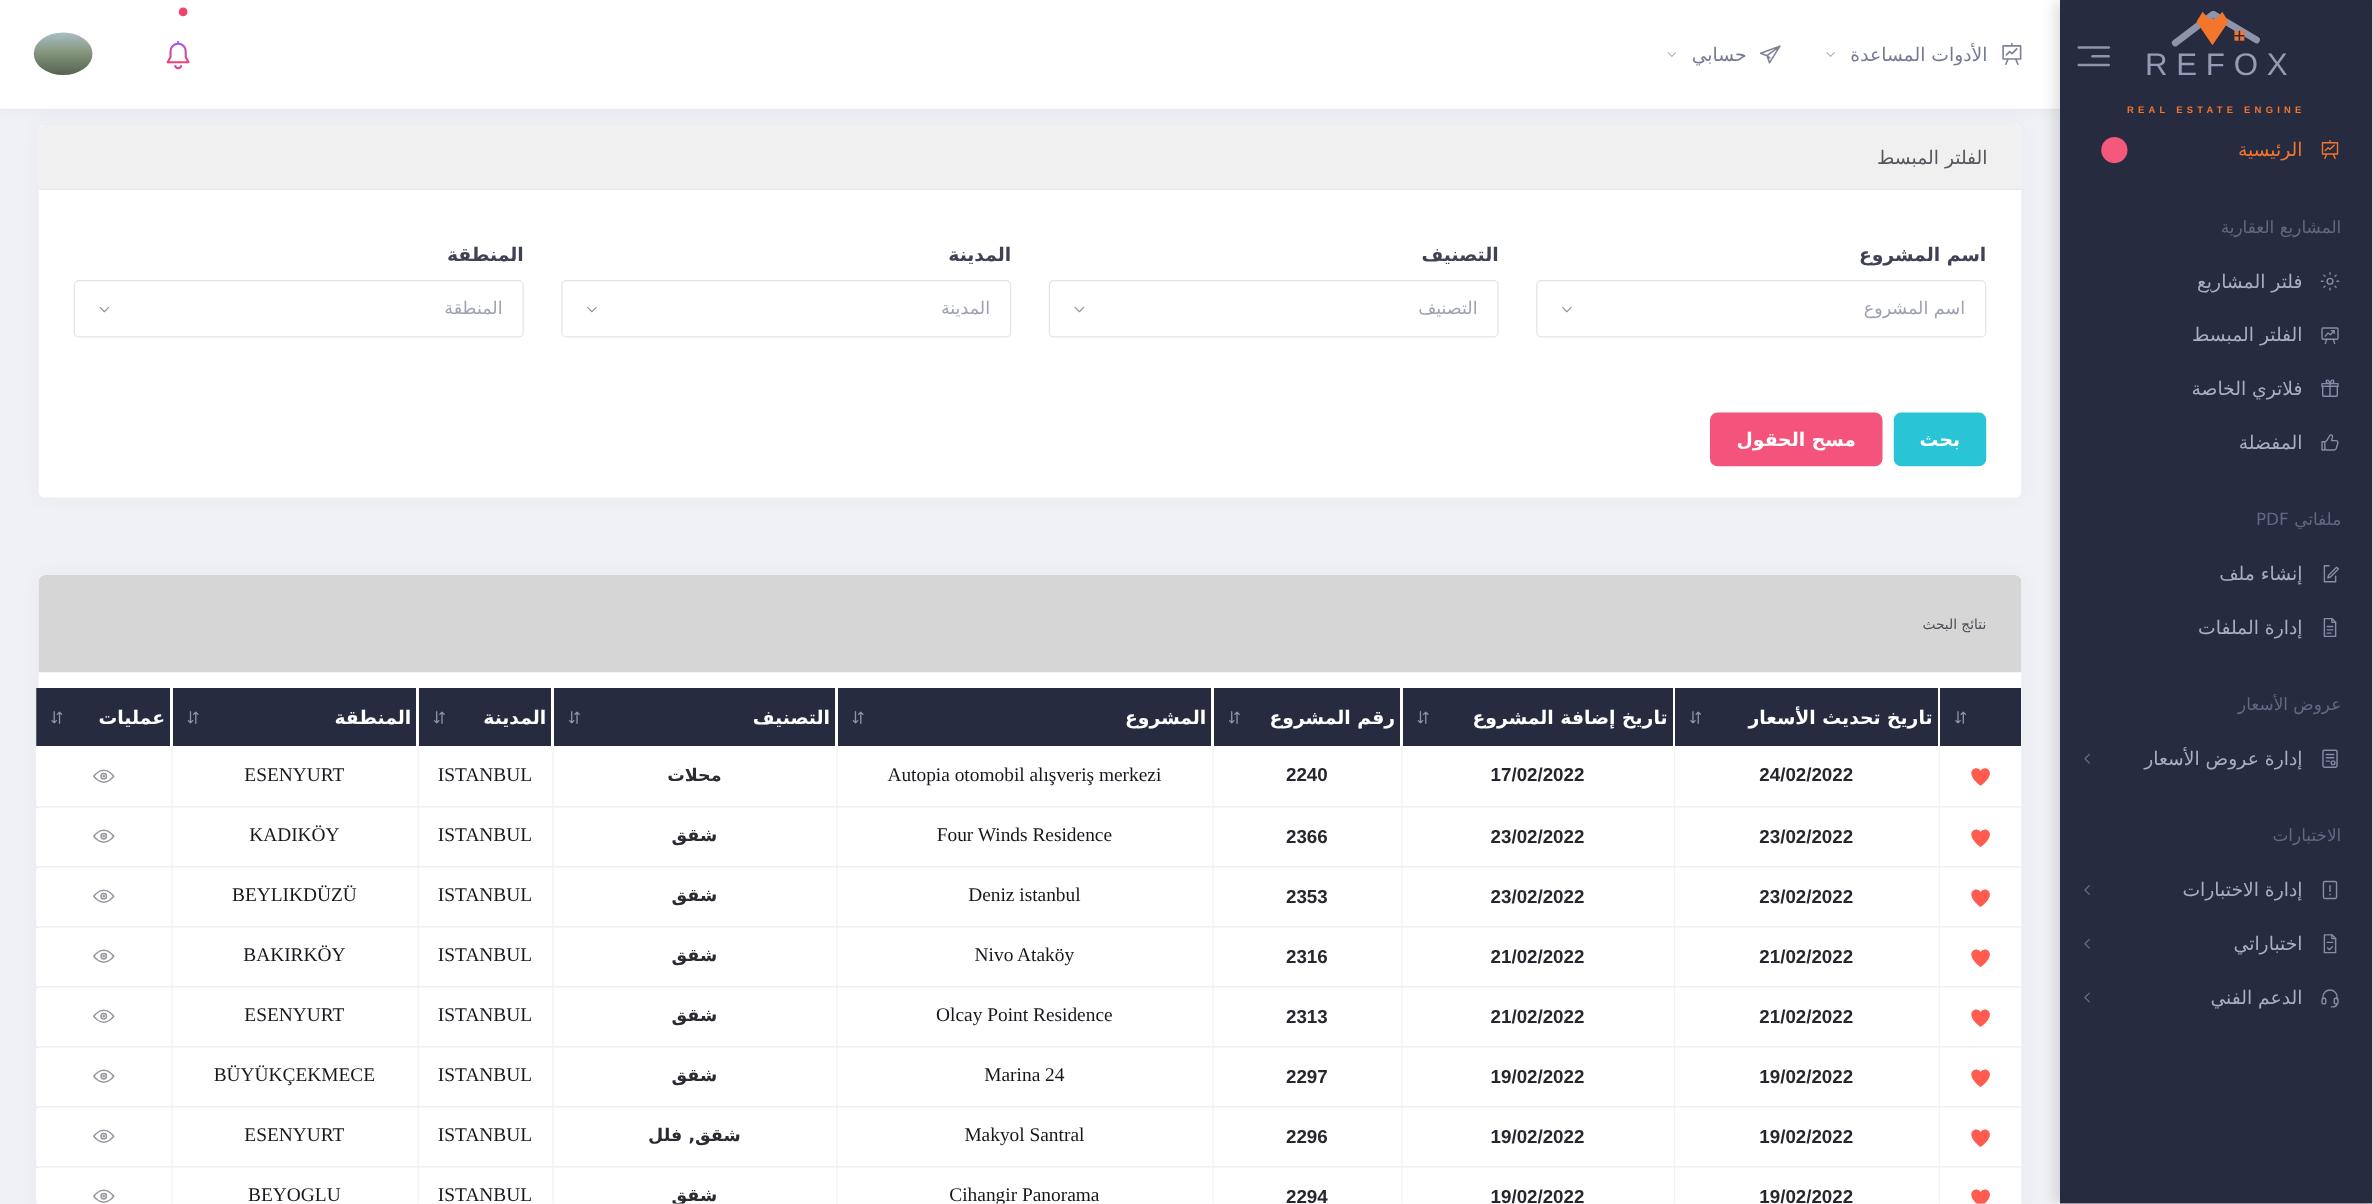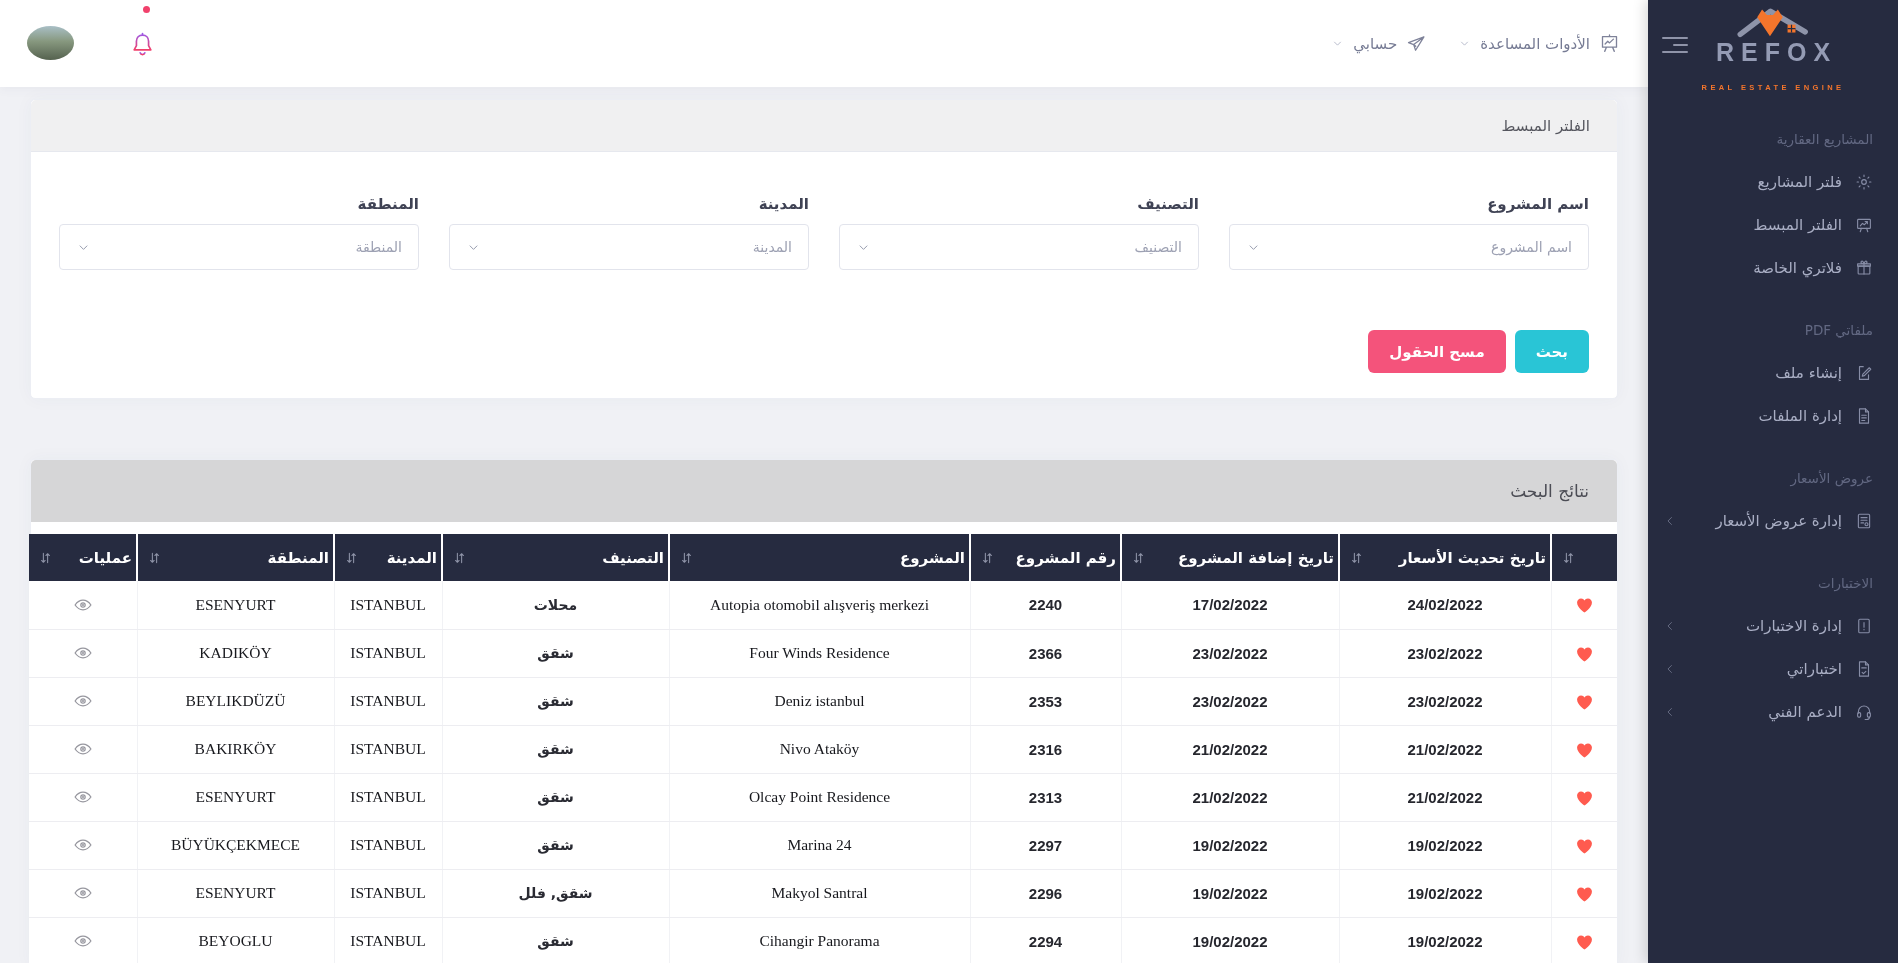--- a/index.html
+++ b/index.html
@@ -4,21 +4,21 @@
 <style>
   *{box-sizing:border-box;margin:0;padding:0}
   html,body{width:1898px;height:963px;overflow:hidden}
   body{font-family:"DejaVu Sans",sans-serif;background:#f0f1f5}
   .app{position:relative;width:1898px;height:963px;background:#f0f1f5;overflow:hidden;direction:rtl}
 
   
   .sidebar{position:absolute;top:0;right:0;width:250px;height:100%;background:var(--navy,#262b40);z-index:6;box-shadow:-3px 0 12px rgba(0,0,0,.15)}
   .logo{height:92px;display:flex;flex-direction:column;align-items:center;justify-content:center;padding-top:4px}
   .logo-fox{width:78px;height:34px;display:block;margin-bottom:2px}
-  .logo-text{font-family:"Liberation Sans",sans-serif;font-size:25px;font-weight:700;color:#949bb4;letter-spacing:7px;line-height:1;direction:ltr;text-indent:7px}
+  .logo-text{font-family:"Liberation Sans",sans-serif;font-size:25px;font-weight:400;color:#949bb4;letter-spacing:7px;line-height:1;direction:ltr;text-indent:7px}
   .logo-tag{font-family:"Liberation Sans",sans-serif;font-size:7.5px;font-weight:700;color:var(--orange,#f4752c);letter-spacing:3.4px;margin-top:18px;direction:ltr}
   .hamburger{position:absolute;top:37px;left:14px;background:none;border:none;display:flex;flex-direction:column;gap:5px;align-items:flex-start;cursor:pointer}
   .hamburger span{display:block;height:2px;background:#8f94a9;border-radius:1px}
   .hamburger span:nth-child(1){width:26px}
   .hamburger span:nth-child(2){width:15px}
   .hamburger span:nth-child(3){width:26px}
   .menu{padding-top:6px}
   .menu-item{position:relative;height:43px;display:flex;align-items:center;gap:13px;padding-right:25px;color:#a9aec4;font-size:15px;font-weight:500;white-space:nowrap;cursor:pointer}
   .menu-item .mi-icon{color:#878da6;display:flex;flex:none}
   .menu-item.active{color:var(--orange,#f4752c)}
@@ -46,21 +46,21 @@
   .field{flex:1;min-width:0}
   .field-label{display:block;font-weight:700;color:#3f4254;font-size:15px;margin-bottom:11px}
   .select{height:46px;border:1px solid #e2e4ec;border-radius:4px;background:#fff;display:flex;align-items:center;justify-content:space-between;padding:0 16px;color:#9da1b3;font-size:14px;cursor:pointer}
   .select .sel-chev{color:#8f94a8;display:flex}
   .actions{margin-top:60px;display:flex;gap:9px}
   .btn{height:43px;padding:0 21px;border:none;border-radius:6px;color:#fff;font-size:15px;font-weight:700;font-family:inherit;cursor:pointer}
   .btn-search{background:var(--cyan,#29c5d6)}
   .btn-clear{background:var(--pink2,#f4537b)}
 
   .results-card{margin-top:60px;border-bottom:none;border-radius:5px 5px 0 0}
-  .results-header{background:#d6d6d7;border-radius:5px 5px 0 0;height:62px;display:flex;align-items:center;padding:0 28px;font-size:17px;color:#4c4d55}
+  .results-header{background:#d6d6d7;border-radius:5px 5px 0 0;height:78px;display:flex;align-items:center;padding:0 28px;font-size:11px;color:#4c4d55}
   .table-wrap{padding-top:12px;background:#fff}
   table{width:100%;border-collapse:collapse;table-layout:fixed}
   thead th{background:var(--navy,#262b40);color:#fff;font-size:15px;font-weight:700;height:47px;position:relative;border-left:2px solid #fff;text-align:right;padding:0 4px;cursor:pointer;white-space:nowrap}
   thead th:last-child{border-left:none}
   th .sort{position:absolute;left:8px;top:50%;transform:translateY(-50%);color:#8f94a8;display:flex}
   tbody td{height:48px;text-align:center;border-bottom:1px solid #ededf1;border-left:1px solid #f1f2f5;background:#fff;overflow:hidden}
   tbody td:last-child{border-left:none}
   td.latin{font-family:"Liberation Serif","DejaVu Serif",serif;font-size:15.5px;color:#17181d}
   td.num{font-family:"Liberation Sans","DejaVu Sans",sans-serif;font-weight:700;font-size:15px;color:#26272e}
   td.cat{font-weight:700;font-size:14px;color:#2a2b33}
@@ -142,20 +142,32 @@
       <svg class="logo-fox" viewBox="0 0 120 56">
         <path d="M6 50 L56 12 L113 46" fill="none" stroke="#8e94a9" stroke-width="9" stroke-linecap="round" stroke-linejoin="round"></path>
         <path d="M34 22 l8-13 8 9 h10 l8-9 8 13 -21 31 z" fill="#f4752c"></path>
         <rect x="84" y="34" width="13" height="13" fill="#f4752c"></rect>
         <path d="M90.5 34v13M84 40.5h13" stroke="#262b40" stroke-width="2"></path>
       </svg>
       <div class="logo-text">REFOX</div>
       <div class="logo-tag">REAL ESTATE ENGINE</div>
     </div>
     <nav class="menu" id="sidebar-menu">
+        <div class="menu-item active">
+          <span class="mi-icon">
+            <span class="ic" style="width:18px;height:18px">
+              <svg viewBox="0 0 24 24">
+                <path d="M12 2.2v2M4 4.2h16v12H4zM8.5 16.2L6.5 21M15.5 16.2l2 4.8"></path>
+                <path d="M7 12.5l3-3 2 1.8 4.5-4.3"></path>
+              </svg>
+            </span>
+          </span>
+          <span>الرئيسية</span>
+          <span class="mi-badge"></span>
+        </div>
         <div class="menu-section">المشاريع العقارية</div>
         <div class="menu-item">
           <span class="mi-icon">
             <span class="ic" style="width:18px;height:18px">
               <svg viewBox="0 0 24 24">
                 <circle cx="12" cy="12" r="3.1"></circle>
                 <path d="M12 4.6V2.8M12 21.2v-1.8M19.4 12h1.8M2.8 12h1.8M17.2 6.8l1.3-1.3M5.5 18.5l1.3-1.3M17.2 17.2l1.3 1.3M5.5 5.5l1.3 1.3"></path>
               </svg>
             </span>
           </span>
@@ -175,20 +187,30 @@
         <div class="menu-item">
           <span class="mi-icon">
             <span class="ic" style="width:18px;height:18px">
               <svg viewBox="0 0 24 24">
                 <rect x="4.2" y="9.5" width="15.6" height="10.5" rx="1"></rect>
                 <path d="M3.5 6.5h17v3h-17zM12 6.5V20M12 6.5c-2 0-4-.7-4-2.3 0-1.3 1.3-1.7 2.2-1.1.8.5 1.8 3.4 1.8 3.4zM12 6.5c2 0 4-.7 4-2.3 0-1.3-1.3-1.7-2.2-1.1C13 3.6 12 6.5 12 6.5z"></path>
               </svg>
             </span>
           </span>
           <span>فلاتري الخاصة</span>
+        </div>
+        <div class="menu-item">
+          <span class="mi-icon">
+            <span class="ic" style="width:18px;height:18px">
+              <svg viewBox="0 0 24 24">
+                <path d="M3.5 11.2h3v8.8h-3zM6.5 18.8l1.8 1.2h8.1c1.2 0 2-.6 2.3-1.7l1.6-5.5c.4-1.4-.5-2.8-2-2.8h-4.6l.9-4.1c.2-1.1-.5-2-1.6-2-.7 0-1.2.3-1.5.9L8.6 10l-2.1 1.2"></path>
+              </svg>
+            </span>
+          </span>
+          <span>المفضلة</span>
         </div>
         <div class="menu-section">ملفاتي PDF</div>
         <div class="menu-item">
           <span class="mi-icon">
             <span class="ic" style="width:18px;height:18px">
               <svg viewBox="0 0 24 24">
                 <path d="M11 3.5H6v17h12v-6"></path>
                 <path d="M10.5 13.5L19 5l2 2-8.5 8.5-2.8.8z"></path>
               </svg>
             </span>

